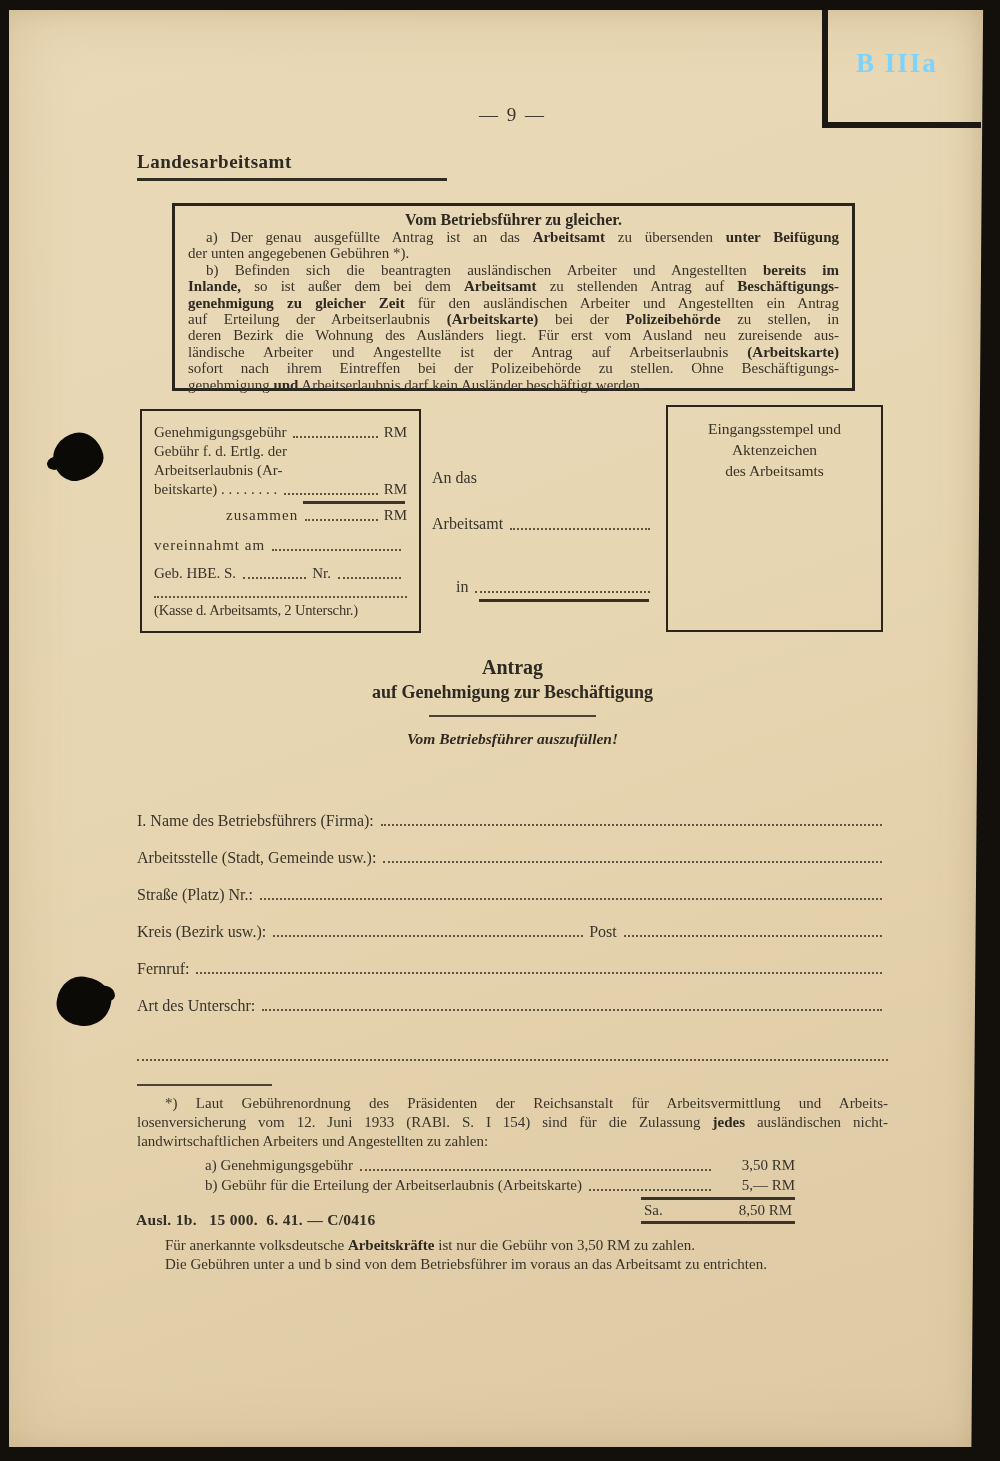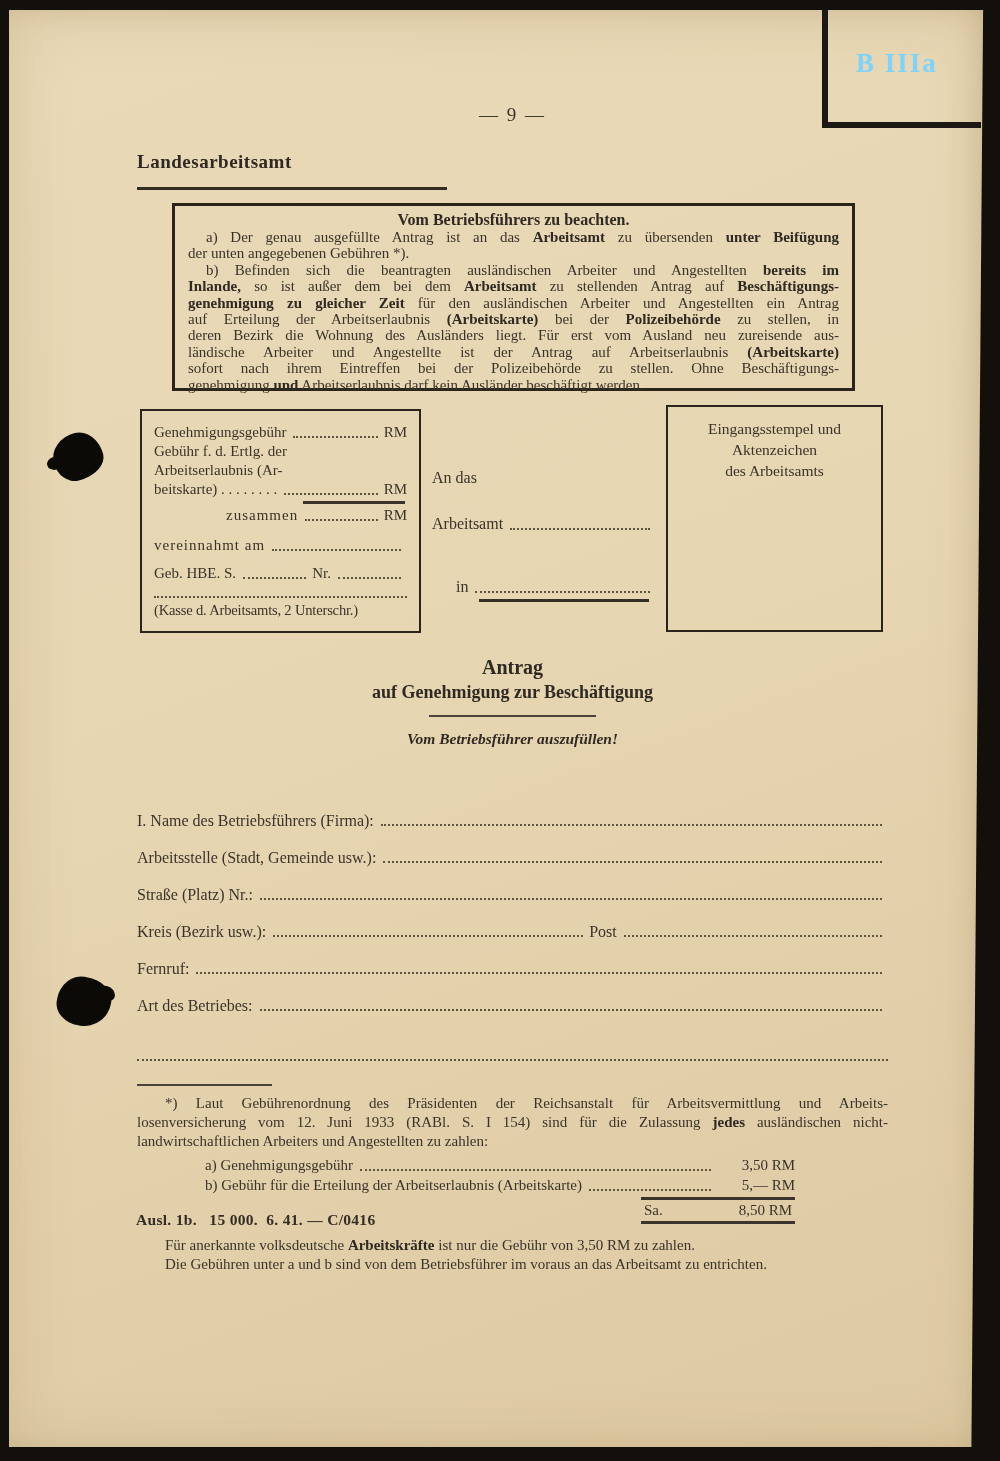--- a/index.html
+++ b/index.html
@@ -13,21 +13,21 @@
   .edge-top{left:0;top:0;width:1000px;height:10px;}
   .edge-left{left:0;top:0;width:9px;height:1461px;}
   .edge-right{right:0;top:0;width:35px;height:1461px;clip-path:polygon(52% 0,100% 0,100% 100%,18% 100%);}
   .edge-bottom{left:0;bottom:0;width:1000px;height:14px;}
   
   .cls-box{position:absolute;left:822px;top:10px;width:153px;height:112px;
        border-left:6px solid #1c1813;border-bottom:6px solid #1c1813;z-index:5;}
   .cls-box .cls{margin:38px 0 0 28px;font-weight:bold;font-size:27px;letter-spacing:2px;color:#7dd3fc;}
   .pagenum{position:absolute;left:430px;top:104px;width:165px;text-align:center;font-size:19px;letter-spacing:2px;}
   .office{position:absolute;left:137px;top:151px;width:310px;font-weight:bold;font-size:19px;
-       letter-spacing:.5px;border-bottom:3px solid #322c23;padding-bottom:14px;color:#2e2922;}
+       letter-spacing:.5px;border-bottom:3px solid #322c23;padding-bottom:5px;color:#2e2922;}
   
   .notice{position:absolute;left:172px;top:203px;width:683px;height:188px;box-sizing:border-box;
        border:3px solid #2a241c;padding:4px 13px 0 13px;font-size:15px;line-height:16.4px;}
   .notice-h{text-align:center;font-weight:bold;font-size:16px;line-height:19px;color:#2e2922;}
   .nline{height:16.4px;overflow:hidden;white-space:nowrap;}
   .just{text-align:justify;text-align-last:justify;white-space:normal;}
   .ind{text-indent:18px;}
   .b{font-weight:bold;color:#2e2922;}
   
   .row{display:flex;align-items:flex-end;}
@@ -96,21 +96,21 @@
 <div class="blob blob2"></div>
 
 <div class="cls-box">
   <div class="cls">B IIIa</div>
 </div>
 
 <div class="pagenum">— 9 —</div>
 <div class="office">Landesarbeitsamt</div>
 
 <div class="notice">
-  <div class="notice-h">Vom Betriebsführers zu beachten.</div>
+  <div class="notice-h">Vom Betriebsführer zu gleicher.</div>
   <div class="nline ind just"><span>a) Der genau ausgefüllte Antrag ist an das </span><span class="b">Arbeitsamt</span><span> zu übersenden </span><span class="b">unter Beifügung</span></div>
   <div class="nline"><span>der unten angegebenen Gebühren *).</span></div>
   <div class="nline ind just"><span>b) Befinden sich die beantragten ausländischen Arbeiter und Angestellten </span><span class="b">bereits im</span></div>
   <div class="nline just"><span class="b">Inlande,</span><span> so ist außer dem bei dem </span><span class="b">Arbeitsamt</span><span> zu stellenden Antrag auf </span><span class="b">Beschäftigungs-</span></div>
   <div class="nline just"><span class="b">genehmigung zu gleicher Zeit</span><span> für den ausländischen Arbeiter und Angestellten ein Antrag</span></div>
   <div class="nline just"><span>auf Erteilung der Arbeitserlaubnis </span><span class="b">(Arbeitskarte)</span><span> bei der </span><span class="b">Polizeibehörde</span><span> zu stellen, in</span></div>
   <div class="nline just"><span>deren Bezirk die Wohnung des Ausländers liegt. Für erst vom Ausland neu zureisende aus-</span></div>
   <div class="nline just"><span>ländische Arbeiter und Angestellte ist der Antrag auf Arbeitserlaubnis </span><span class="b">(Arbeitskarte)</span></div>
   <div class="nline just"><span>sofort nach ihrem Eintreffen bei der Polizeibehörde zu stellen. Ohne Beschäftigungs-</span></div>
   <div class="nline"><span>genehmigung </span><span class="b">und</span><span> Arbeitserlaubnis darf kein Ausländer beschäftigt werden.</span></div>
@@ -192,21 +192,21 @@
     <span class="lbl">Kreis (Bezirk usw.):</span>
     <span class="leader l1"></span>
     <span class="lbl">Post</span>
     <span class="leader l2"></span>
   </div>
   <div class="frow">
     <span class="lbl">Fernruf:</span>
     <span class="leader"></span>
   </div>
   <div class="frow">
-    <span class="lbl">Art des Betriebes:</span>
+    <span class="lbl">Art des Unterschr:</span>
     <span class="leader"></span>
   </div>
   <div class="dotsep-full"></div>
 </div>
 
 <div class="footnote">
   <div class="fn-sep"></div>
   <div class="fnline ind2 just"><span>*) Laut Gebührenordnung des Präsidenten der Reichsanstalt für Arbeitsvermittlung und Arbeits-</span></div>
   <div class="fnline just"><span>losenversicherung vom 12. Juni 1933 (RABl. S. I 154) sind für die Zulassung </span><span class="b">jedes</span><span> ausländischen nicht-</span></div>
   <div class="fnline"><span>landwirtschaftlichen Arbeiters und Angestellten zu zahlen:</span></div>

